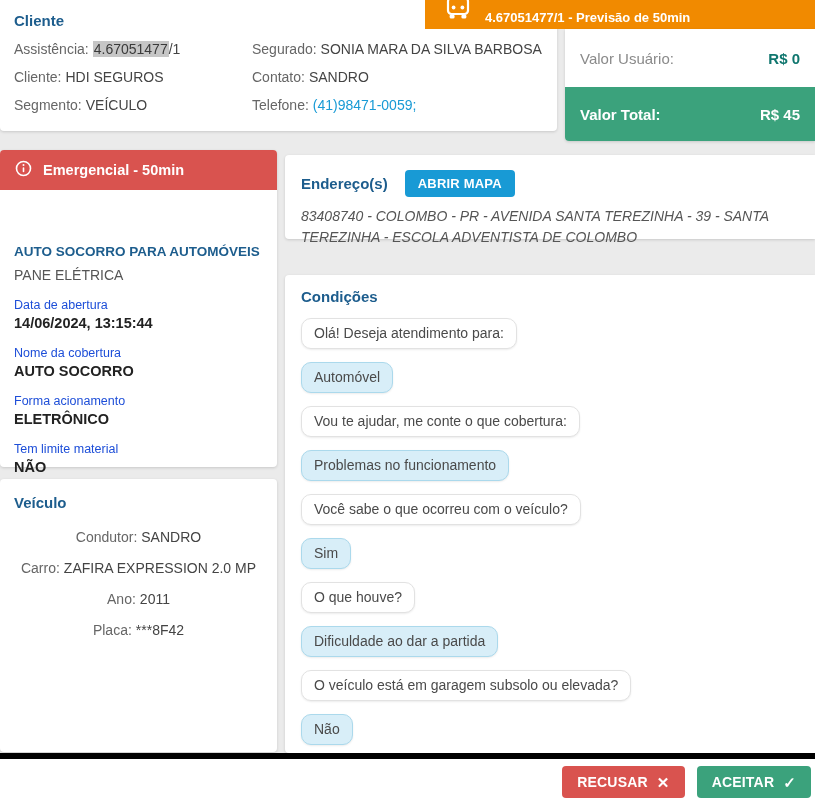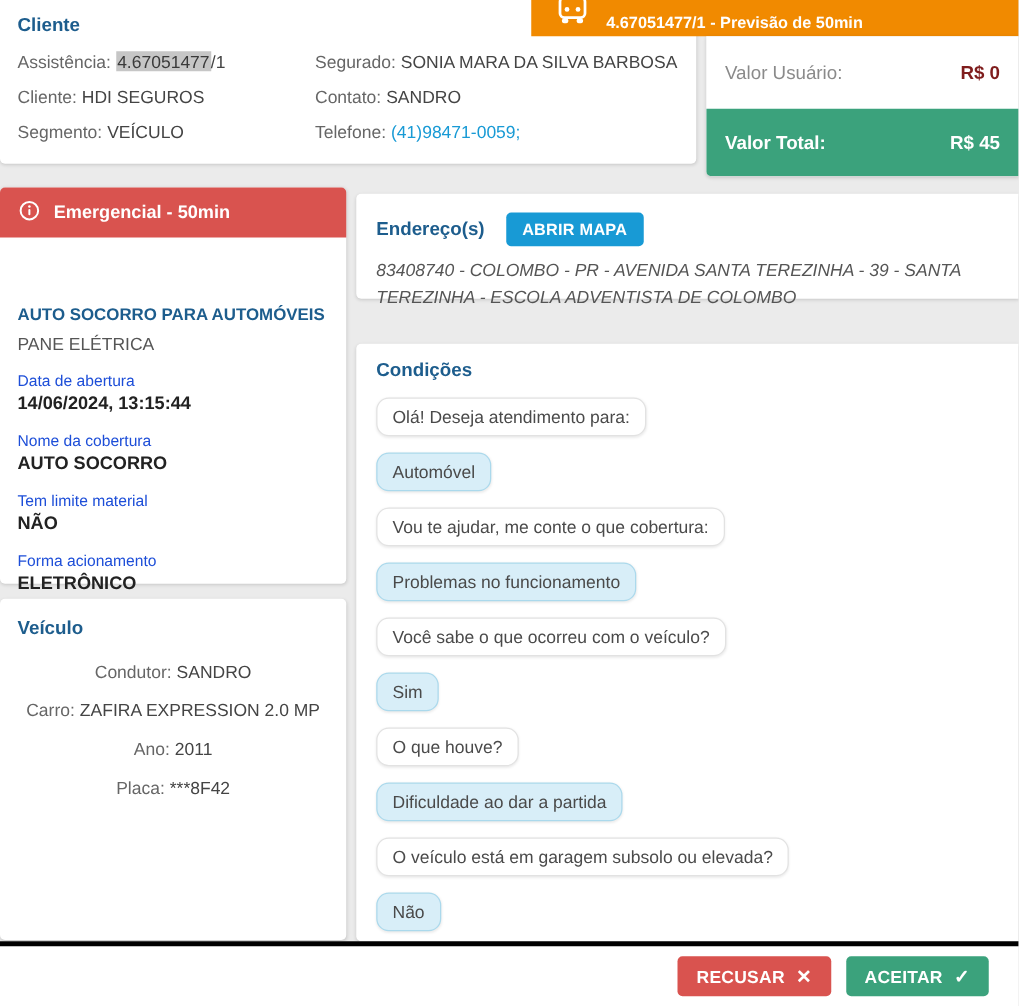--- a/index.html
+++ b/index.html
@@ -29,21 +29,21 @@
   .banner-orange .car-wrap { position:absolute; left:20px; top:-4px; }
   .banner-text { position:absolute; left:60px; bottom:4px; color:#fff; font-weight:bold;
                  font-size:13px; }
 
   
   .card-valor { left:565px; top:29px; width:250px; height:112px; border-radius:0 0 0 4px;
                 overflow:hidden; }
   .valor-row { height:58px; display:flex; align-items:center; justify-content:space-between;
                padding:0 15px; font-size:15px; }
   .valor-row .vlabel { color:#8a8a8a; }
-  .valor-row .vval { font-weight:bold; color:#7f1d1d; }
+  .valor-row .vval { font-weight:bold; color:#0f766e; }
   .valor-row.total { height:54px; background:#3ba27c; }
   .valor-row.total .vlabel, .valor-row.total .vval { color:#fff; font-weight:bold; }
 
   
   .card-service { left:0; top:150px; width:277px; height:317px; }
   .svc-header { height:40px; background:#d9534f; border-radius:4px 4px 0 0; display:flex;
                 align-items:center; gap:11px; padding:0 15px; color:#fff; font-weight:bold;
                 font-size:14.5px; }
   .svc-body { padding:14px;margin-top:40px; }
   .svc-name { color:#1d5d8d; font-weight:bold; font-size:13.5px; }
@@ -71,22 +71,22 @@
                      border-radius:4px 0 0 4px; padding:13px 16px; overflow:hidden; }
   .msgs { margin-top:13px; }
   .msg { display:table; padding:5px 12px; border-radius:10px; margin-bottom:13px;
          font-size:14px; color:#4a4a4a; background:#fff; border:1px solid #e2e2e2;
          box-shadow:0 1px 2px rgba(0,0,0,.08); line-height:19px; }
   .msg.user { background:#d8eef8; border-color:#abd9ec; }
   .msg:empty { min-width:226px; height:30px; }
 
   
   .footer { position:absolute; left:0; top:753px; width:815px; height:52px; background:#fff;
-            border-top:4px solid #000000; display:flex; align-items:center;
-            justify-content:flex-end; gap:12px; padding-right:24px; }
+            border-top:6px solid #000000; display:flex; align-items:center;
+            justify-content:flex-end; gap:12px; padding-right:4px; }
   .btn { display:flex; align-items:center; gap:9px; border:none; border-radius:4px;
          color:#fff; font-weight:bold; font-size:14px; padding:8px 15px; cursor:pointer;
          font-family:inherit; letter-spacing:.2px; }
   .btn-reject { background:#d9534f; }
   .btn-accept { background:#3ba27c; }
   .btn .ic { font-size:15px; font-weight:bold; line-height:1; }
 </style>
 </head>
 <body>
 
@@ -172,27 +172,27 @@
             <div class="svc-label">Data de abertura</div>
             <div class="svc-value">14/06/2024, 13:15:44</div>
           </div>
 
           <div class="svc-field">
             <div class="svc-label">Nome da cobertura</div>
             <div class="svc-value">AUTO SOCORRO</div>
           </div>
 
           <div class="svc-field">
+            <div class="svc-label">Forma acionamento</div>
+            <div class="svc-value">ELETRÔNICO</div>
+          </div>
+
+          <div class="svc-field">
             <div class="svc-label">Tem limite material</div>
             <div class="svc-value">NÃO</div>
-          </div>
-
-          <div class="svc-field">
-            <div class="svc-label">Forma acionamento</div>
-            <div class="svc-value">ELETRÔNICO</div>
           </div>
         </div>
     </div>
   </section>
 
   <section class="card card-vehicle">
     <h2 class="sec-title">Veículo</h2>
     <div class="veh-rows">
 
         <div class="frow">

